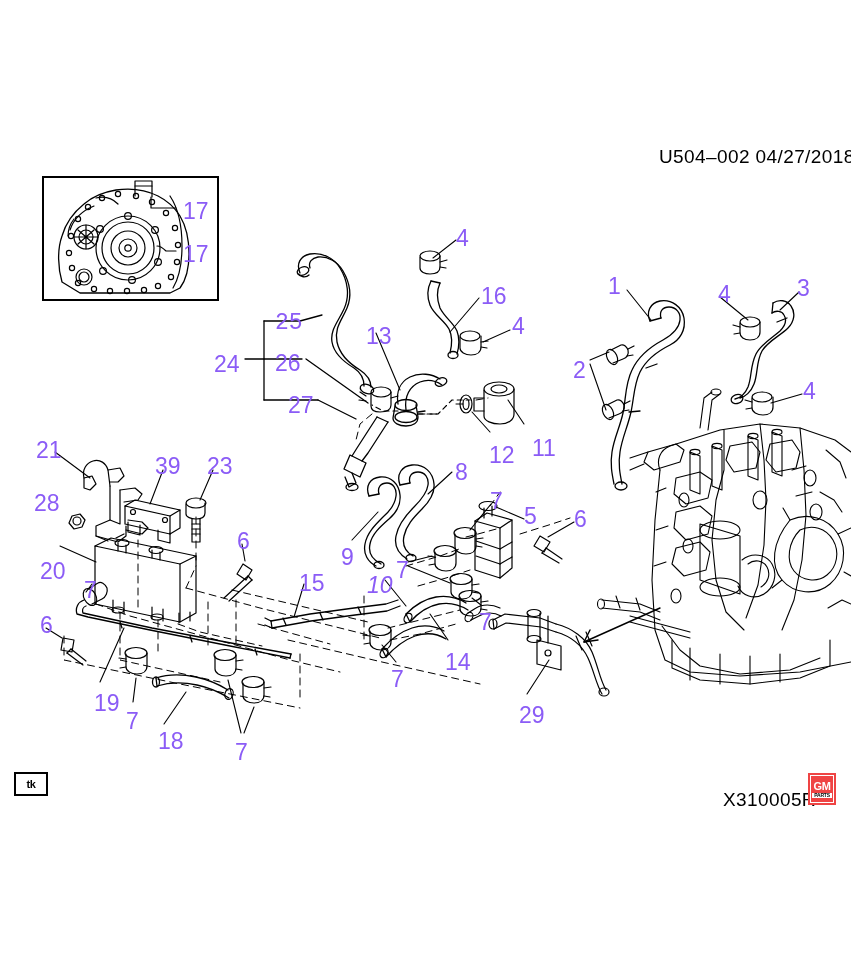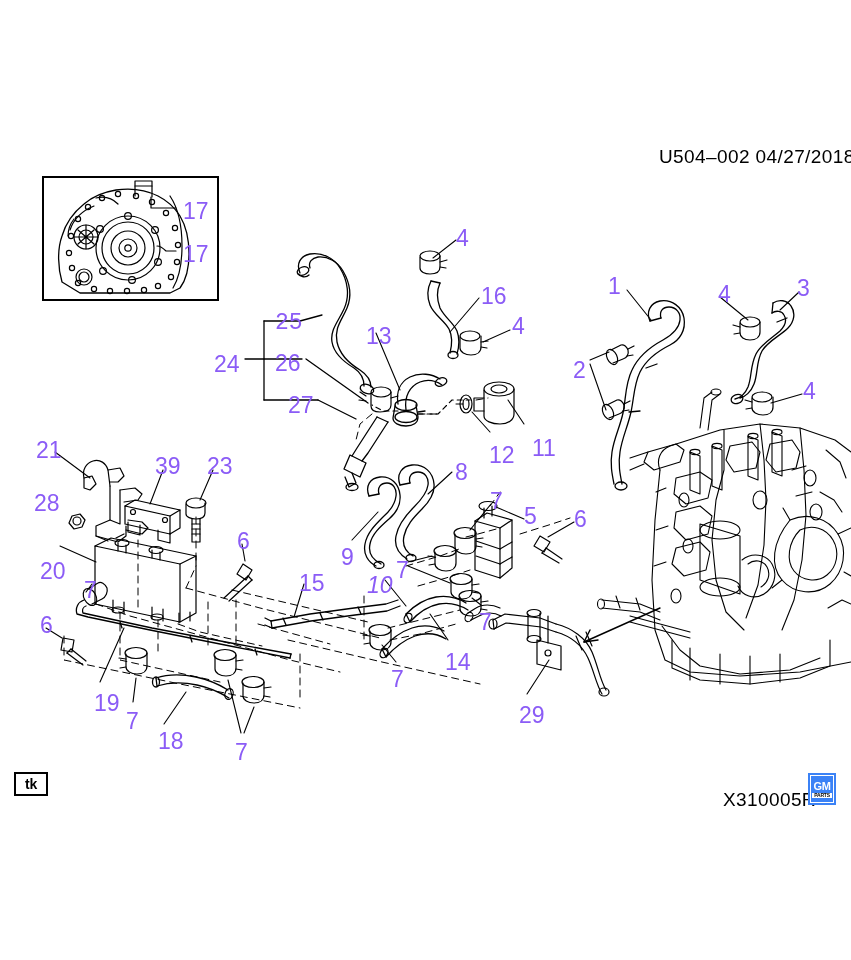--- a/index.html
+++ b/index.html
@@ -46,33 +46,33 @@
     position: absolute;
     left: 14px;
     top: 772px;
     width: 30px;
     height: 20px;
     border: 2px solid #000;
     background: #fff;
     display: flex;
     align-items: center;
     justify-content: center;
-    font-size: 14px;
+    font-size: 11px;
     font-weight: 700;
     color: #000;
     letter-spacing: -0.3px;
   }
   
   .gm-badge {
     position: absolute;
     left: 808px;
     top: 773px;
     width: 28px;
     height: 32px;
-    background: #3b82f6;
+    background: #ef4444;
     padding: 2px;
     box-sizing: border-box;
     display: flex;
     flex-direction: column;
     align-items: center;
     justify-content: center;
   }
   .gm-badge .gm-inner {
     width: 100%;
     height: 100%;

